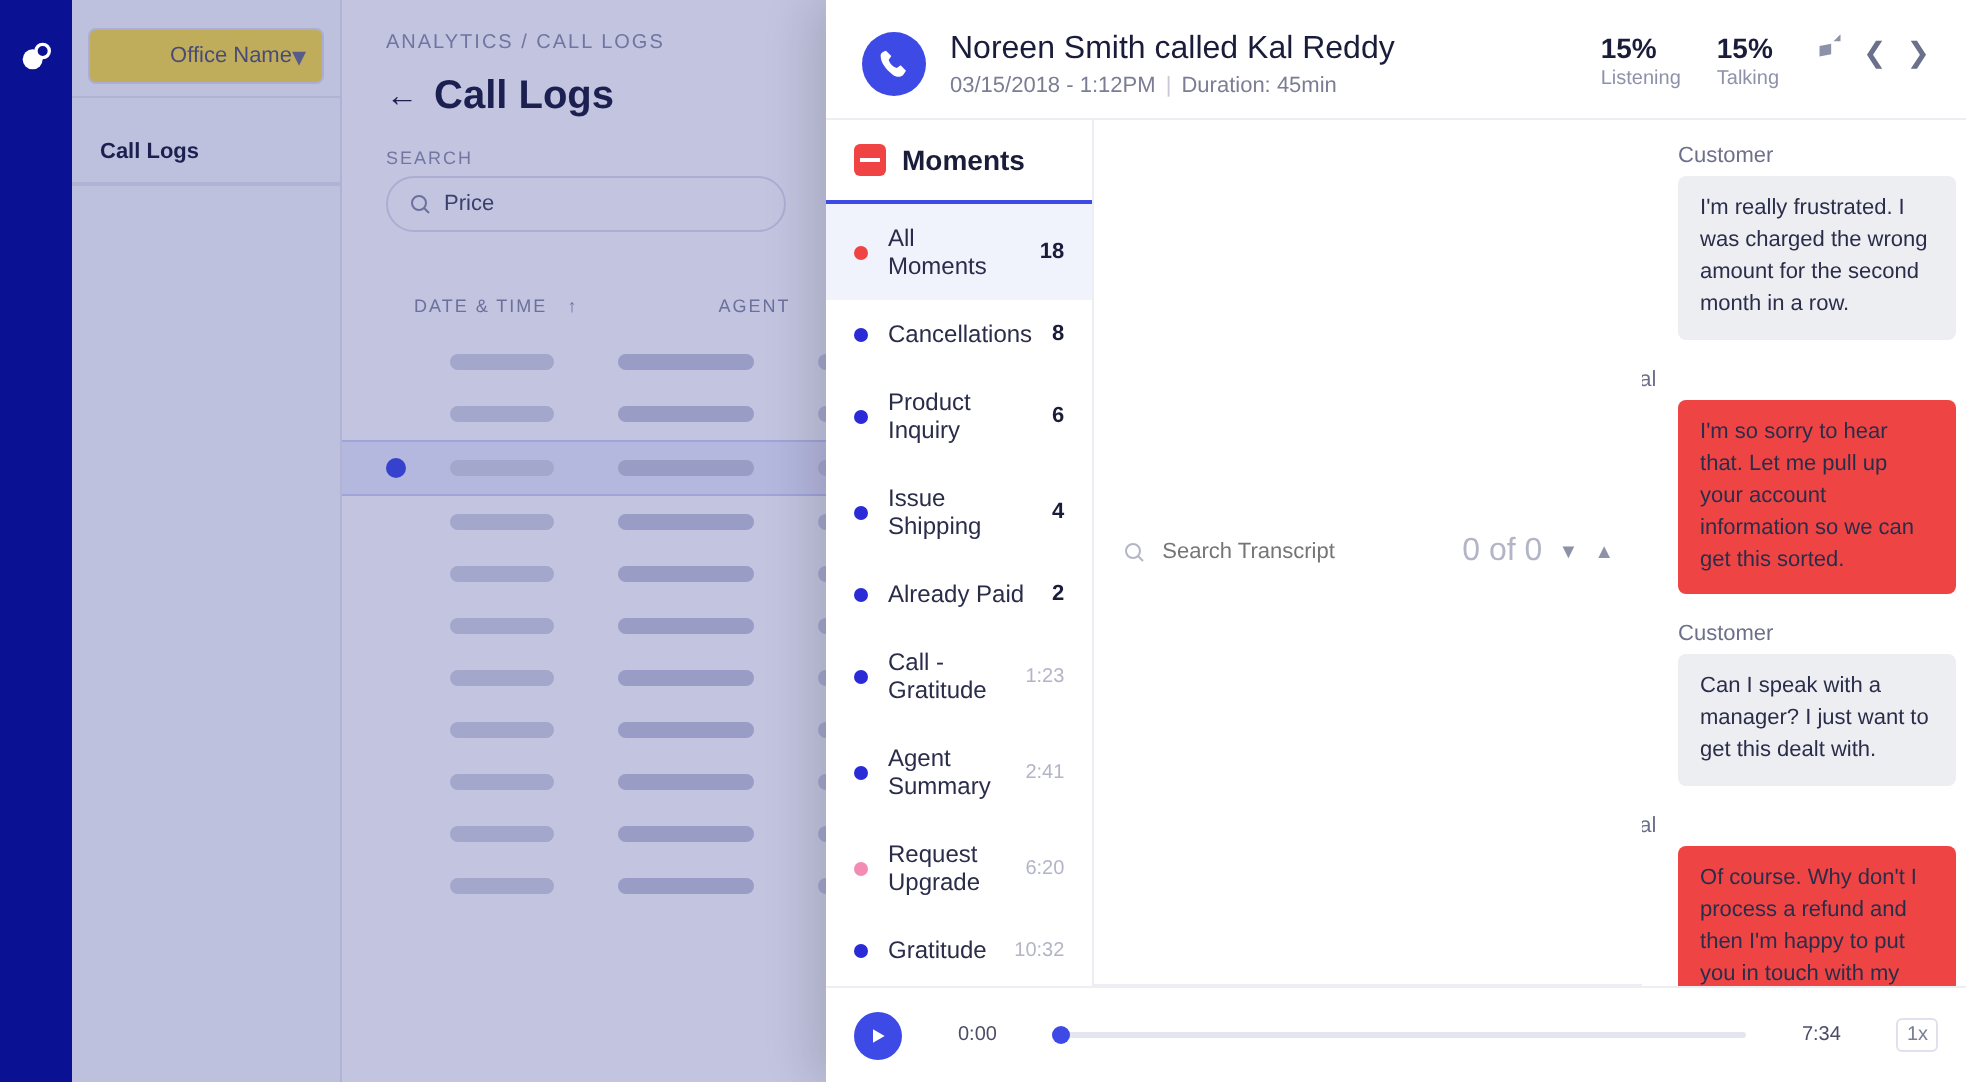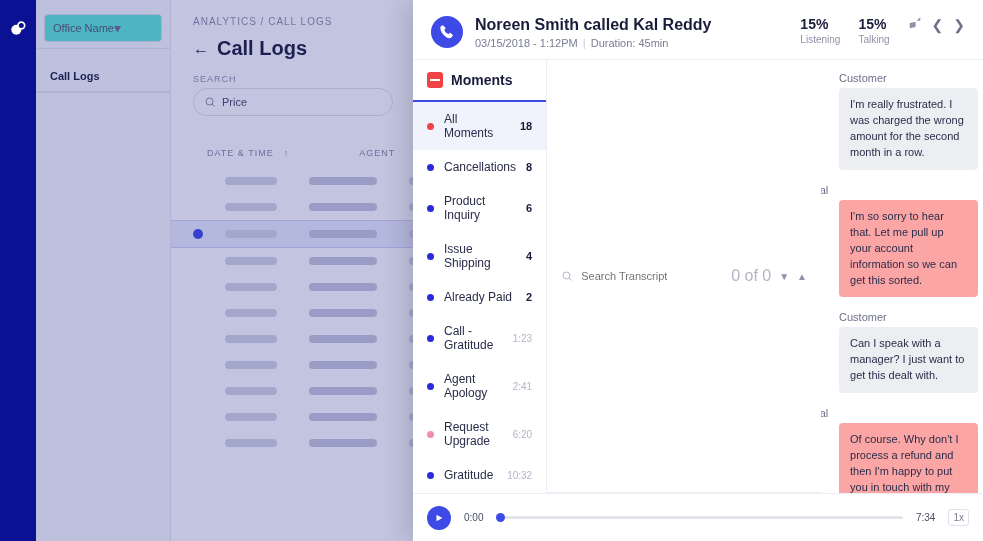--- a/index.html
+++ b/index.html
@@ -5,21 +5,21 @@
   * { box-sizing: border-box; margin: 0; padding: 0; }
   body { font-family: -apple-system, BlinkMacSystemFont, "Segoe UI", Arial, sans-serif; width:983px; height:541px; overflow:hidden; background:#fff; }
   .app { display:flex; width:100%; height:100%; position:relative; }
 
   
   .nav-rail { width:36px; background:#0b1193; display:flex; flex-direction:column; align-items:center; padding-top:18px; }
   .logo { width:20px; height:20px; color:#fff; }
 
   
   .sidebar { width:135px; background:#fafbfc; border-right:1px solid #e7e8ef; }
-  .office-select { margin:14px 8px 6px 8px; height:28px; background:#5eead4; border:1px solid #e0e1ec; border-radius:4px; display:flex; align-items:center; justify-content:flex-start; padding:0 8px; font-size:11px; color:#56586f; }
+  .office-select { margin:14px 8px 6px 8px; height:28px; background:#fde047; border:1px solid #e0e1ec; border-radius:4px; display:flex; align-items:center; justify-content:flex-end; padding:0 8px; font-size:11px; color:#56586f; }
   .side-links { margin-top:12px; font-size:11px; }
   .side-link { padding:9px 14px; color:#4b4d66; cursor:pointer; }
   .side-link.active { font-weight:700; border-bottom:2px solid #e7e8ef; color:#1a1d3a; }
   .side-sep { height:1px; background:#e7e8ef; margin-bottom:4px; }
 
   
   .main { flex:1; background:#fff; padding:0; position:relative; }
   .crumb { font-size:10px; letter-spacing:1px; color:#8e92a9; padding:16px 22px 0 22px; }
   .heading-row { display:flex; align-items:center; gap:8px; padding:10px 22px 14px 22px; }
   .back-arrow { font-size:16px; color:#1a1d3a; }
@@ -40,21 +40,21 @@
 
   
   .backdrop { position:absolute; left:36px; top:0; width:377px; height:541px; background:rgba(35,42,145,0.28); pointer-events:none; }
 
   
   .panel { position:absolute; left:413px; top:0; width:570px; height:541px; background:#fff; box-shadow:-6px 0 24px rgba(0,0,0,0.15); display:flex; flex-direction:column; }
   .panel-head { display:flex; align-items:flex-start; padding:16px 18px 10px 18px; gap:12px; }
   .call-icon { width:32px; height:32px; border-radius:50%; background:#3d4ae5; display:flex; align-items:center; justify-content:center; color:#fff; flex-shrink:0; }
   .call-icon svg { width:16px; height:16px; }
   .title-block { flex:1; }
-  .title { font-size:16px; font-weight:700; color:#1a1d3a; }
+  .title { font-size:16px; font-weight:400; color:#1a1d3a; }
   .subtitle { font-size:11px; color:#7a7d94; margin-top:3px; }
   .metrics { display:flex; gap:18px; align-items:flex-start; }
   .metric .num { font-size:14px; font-weight:600; color:#1a1d3a; }
   .metric .lab { font-size:10px; color:#8e92a9; margin-top:2px; }
   .head-actions { display:flex; align-items:center; gap:10px; color:#7a7d94; margin-left:6px; }
   .head-actions .ic { cursor:pointer; }
 
   .panel-body { flex:1; display:flex; overflow:hidden; border-top:1px solid #eceef4; }
   .moments { width:235px; border-right:1px solid #eceef4; display:flex; flex-direction:column; }
   .moments-head { display:flex; align-items:flex-start; gap:8px; padding:12px 14px; font-size:14px; font-weight:600; color:#1a1d3a; }
@@ -72,25 +72,25 @@
   .t-search { display:flex; align-items:center; gap:8px; padding:10px 14px; border-bottom:1px solid #eceef4; font-size:11px; color:#9a9cb0; }
   .t-search input { flex:1; border:none; outline:none; font-size:11px; color:#555; }
   .t-counter { font-size:16px; color:#b3b5c6; }
   .t-arrow { color:#8e92a9; cursor:pointer; font-size:10px; }
   .t-body { flex:1; overflow-y:auto; padding:12px 18px; font-size:12px; }
   .msg { margin-bottom:14px; }
   .msg .who { font-size:11px; color:#6d708a; margin-bottom:4px; }
   .bubble { padding:9px 11px; border-radius:4px; max-width:220px; line-height:1.45; font-size:11px; color:#2a2d4a; }
   .msg.left .bubble { background:#edeef2; }
   .msg.right { display:flex; flex-direction:column; align-items:flex-end; }
-  .msg.right .bubble { background:#fca5a5; }
+  .msg.right .bubble { background:#ef4444; }
   .msg.right .who { padding-right:150px; }
 
   
-  .player { height:48px; border-top:1px solid #eceef4; display:flex; align-items:center; padding:0 14px; gap:13px; }
+  .player { height:48px; border-top:1px solid #eceef4; display:flex; align-items:center; padding:0 14px; gap:28px; }
   .play-btn { width:24px; height:24px; border-radius:50%; background:#3d4ae5; display:flex; align-items:center; justify-content:center; color:#fff; }
   .play-btn svg { width:10px; height:10px; }
   .time { font-size:10px; color:#4b4d66; }
   .track { flex:1; height:3px; background:#e4e6ef; border-radius:2px; position:relative; }
   .thumb { position:absolute; left:0; top:-3px; width:9px; height:9px; border-radius:50%; background:#3d4ae5; }
   .speed { font-size:10px; color:#7a7d94; border:1px solid #e0e1ec; border-radius:3px; padding:2px 4px; }
 
   
   .chev { font-size:14px; color:#6d708a; }
   .sep-pipe { color:#c7c9d8; font-size:11px; margin:0 2px; }
@@ -287,21 +287,21 @@
               <span class="m-label">Already Paid</span>
               <span class="m-count">2</span>
             </div>
             <div class="m-item">
               <span class="m-dot" style="background:#2a2bd6"></span>
               <span class="m-label">Call - Gratitude</span>
               <span class="m-time">1:23</span>
             </div>
             <div class="m-item">
               <span class="m-dot" style="background:#2a2bd6"></span>
-              <span class="m-label">Agent Apology</span>
+              <span class="m-label">Agent Summary</span>
               <span class="m-time">2:41</span>
             </div>
             <div class="m-item">
               <span class="m-dot" style="background:#f38bb5"></span>
               <span class="m-label">Request Upgrade</span>
               <span class="m-time">6:20</span>
             </div>
             <div class="m-item">
               <span class="m-dot" style="background:#2a2bd6"></span>
               <span class="m-label">Gratitude</span>

